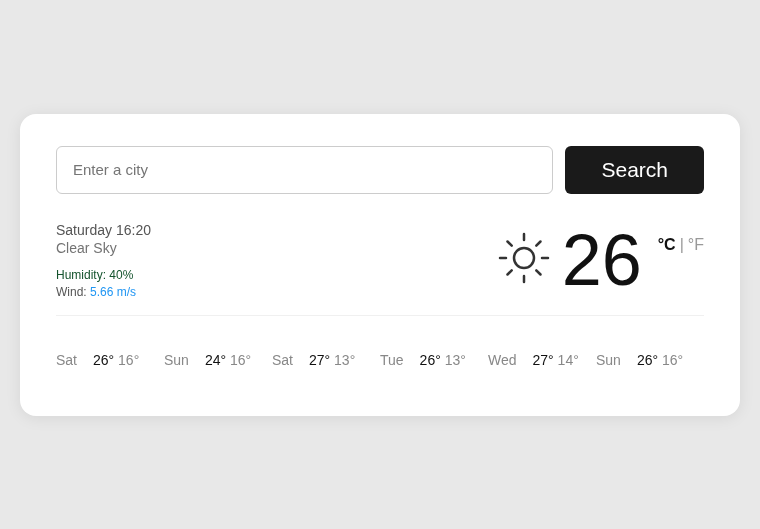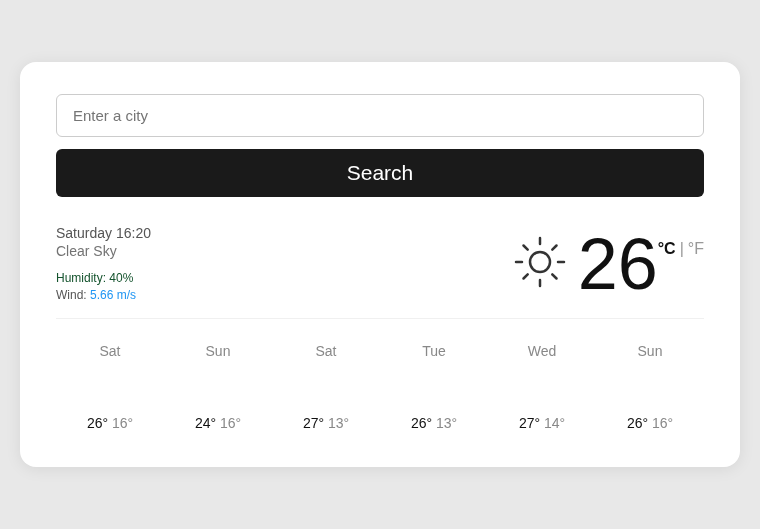--- a/index.html
+++ b/index.html
@@ -15,21 +15,20 @@
       background: #fff;
       border-radius: 16px;
       width: 720px;
       padding: 32px 36px 36px;
       box-shadow: 0 2px 16px rgba(0,0,0,0.08);
     }
     .search-row {
       display: flex;
       gap: 12px;
       margin-bottom: 28px;
-      flex-direction: column;
     }
     .search-input {
       flex: 1;
       border: 1.5px solid #ccc;
       border-radius: 6px;
       padding: 12px 16px;
       font-size: 15px;
       color: #888;
       outline: none;
     }
@@ -70,21 +69,21 @@
     .wind { font-size: 12px; color: #555; }
     .wind-value { color: #2196F3; font-weight: 400; }
     .right-info {
       display: flex;
       align-items: center;
       gap: 10px;
     }
     .temp-display {
       display: flex;
       align-items: flex-start;
-      gap: 0;
+      gap: 16px;
     }
     .temp-num {
       font-size: 72px;
       font-weight: 300;
       color: #111;
       line-height: 1;
     }
     .temp-units {
       display: flex;
       gap: 4px;
@@ -98,21 +97,21 @@
     .unit-inactive { color: #999; cursor: pointer; }
     .forecast-row {
       display: flex;
       justify-content: space-between;
       border-top: 1px solid #f0f0f0;
       padding-top: 24px;
       margin-top: 8px;
     }
     .forecast-day {
       display: flex;
-      flex-direction: column;
+      flex-direction: row;
       align-items: center;
       gap: 8px;
       flex: 1;
     }
     .day-label {
       font-size: 14px;
       color: #888;
       font-weight: 500;
     }
     .weather-icon {

